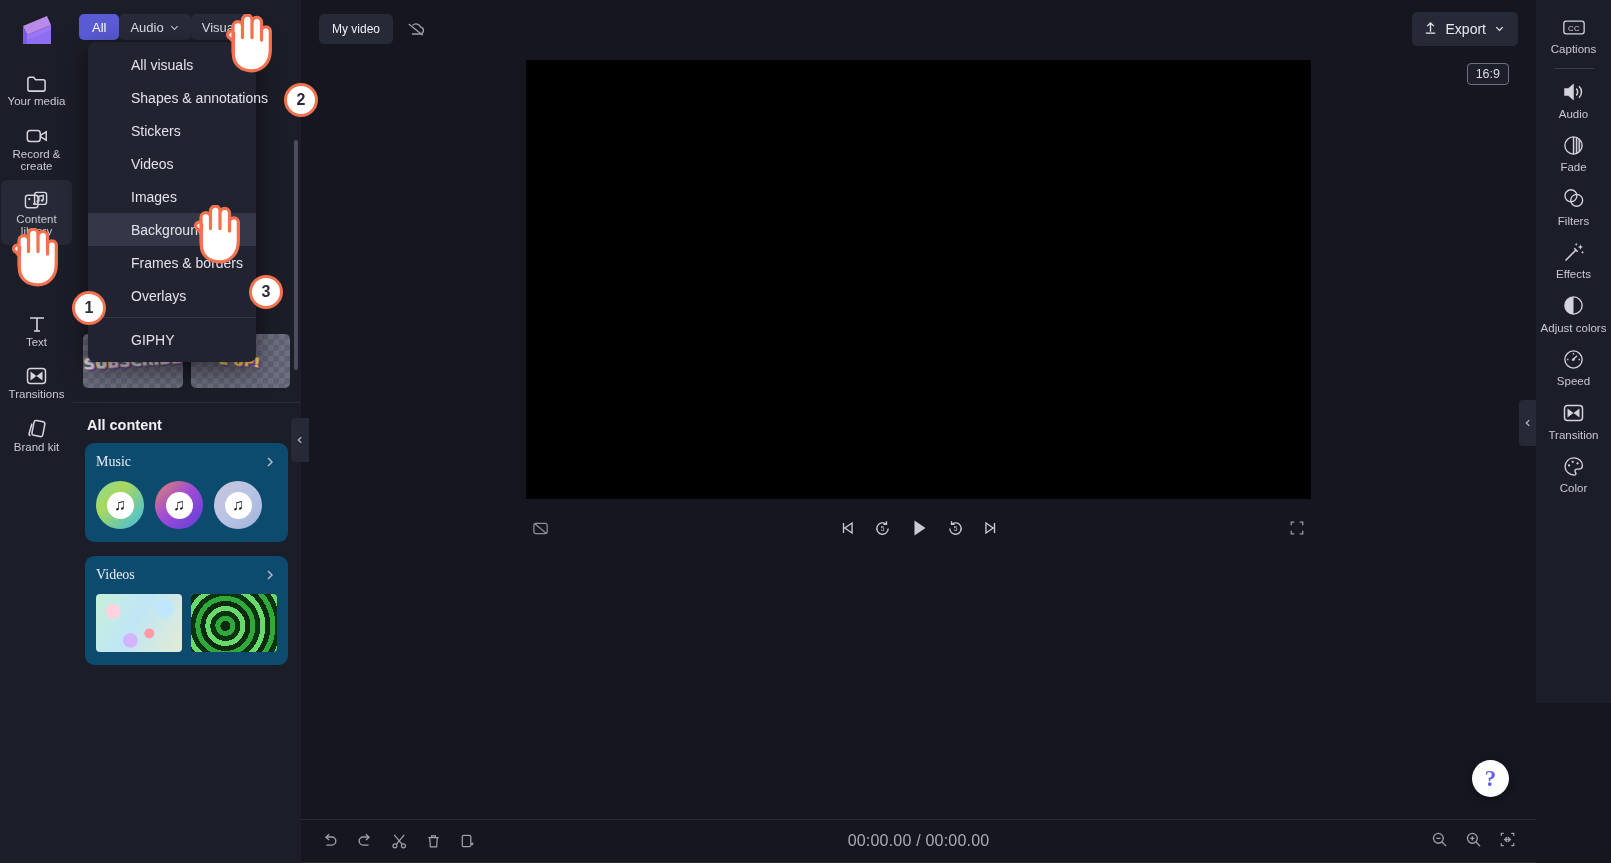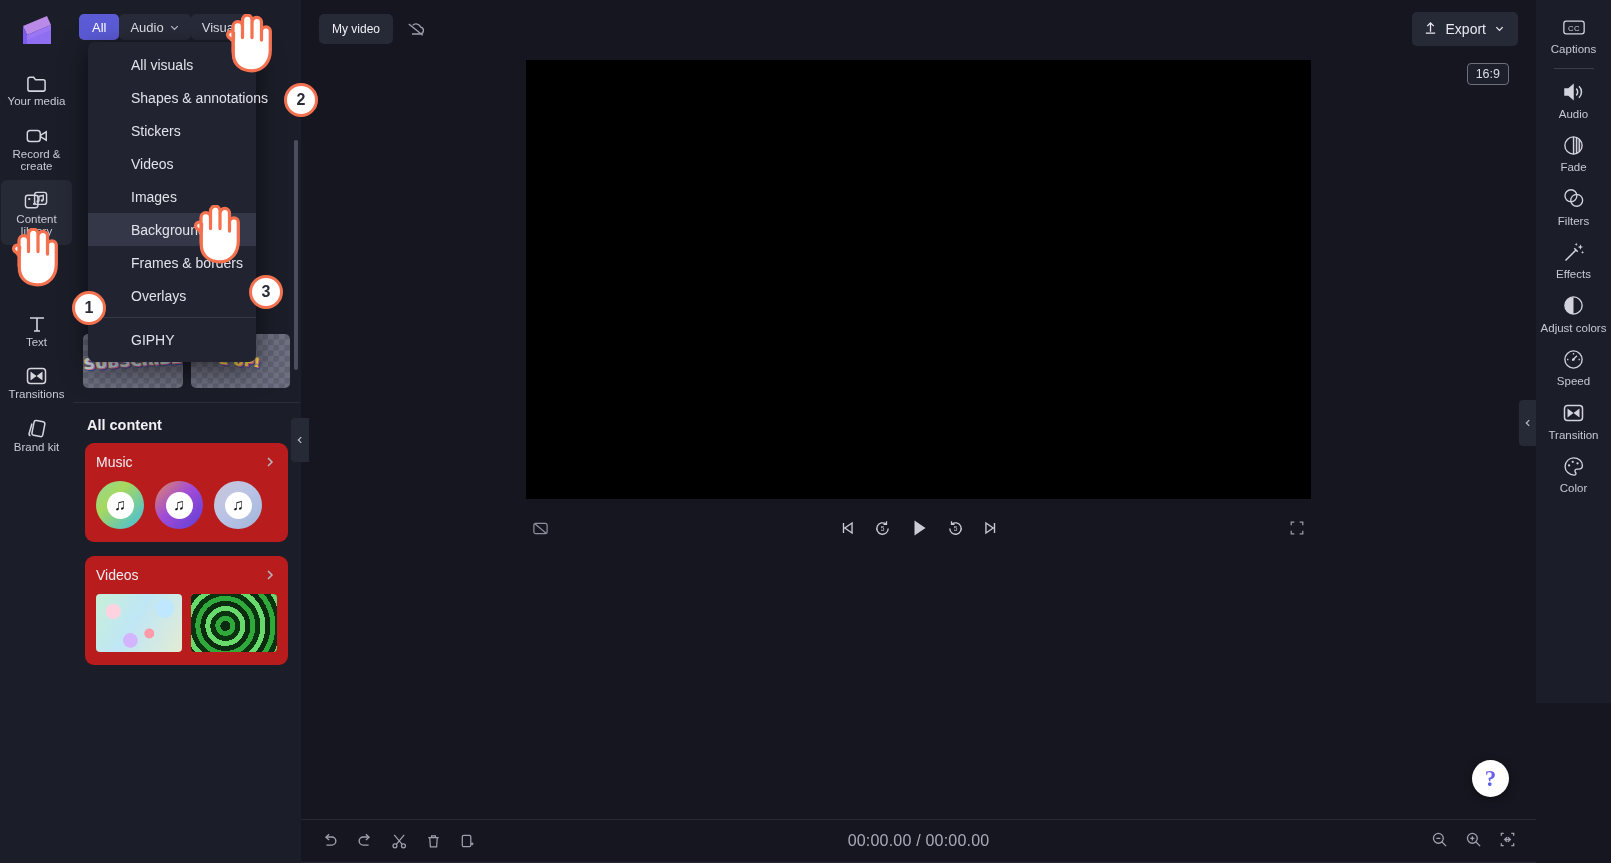--- a/index.html
+++ b/index.html
@@ -54,21 +54,21 @@
   .sticker-txt {
     position:absolute; left:50%; top:50%; transform: translate(-50%,-50%) rotate(-4deg);
     font-size: 15px; font-weight: 800; letter-spacing: .3px; white-space: nowrap;
     color:#cfe6f5; text-shadow: 1px 1px 0 #e46a8b, 2px 2px 0 #3c4b9e, -1px 0 0 #f2c14e;
     font-family: "DejaVu Sans", sans-serif;
   }
   .sticker-txt.b { color:#ffe04d; font-size:13px; transform: translate(-50%,-50%) rotate(5deg); }
 
   .panel-head { font-size: 14.5px; font-weight: 700; color: #f0f0f5; padding: 12px 14px 10px; }
   .card {
-    margin: 0 12px 14px; background: #b91c1c; border-radius: 9px; padding: 11px 11px 13px;
+    margin: 0 12px 14px; background: #0c4a6e; border-radius: 9px; padding: 11px 11px 13px; font-family: Liberation Serif, serif;
   }
   .card-head { display:flex; align-items:center; justify-content:space-between; margin-bottom: 11px; cursor:pointer; }
   .card-title { font-size: 14px; color: #eceef4; }
   .card-chev { color:#b6b8c4; display:flex; }
   .music-row { display:flex; gap: 11px; }
   .disc { width: 48px; height: 48px; border-radius: 50%; display:flex; align-items:center; justify-content:center; cursor:pointer; }
   .disc .inner { width: 27px; height: 27px; border-radius: 50%; background:#fff; display:flex; align-items:center; justify-content:center; font-size:16px; color:#111; }
   .d1 { background: linear-gradient(135deg,#8fd99a,#a8d85e 35%,#5ec5bd 80%); }
   .d2 { background: linear-gradient(135deg,#e08a63,#a24cd6 45%,#5b3fd6); }
   .d3 { background: linear-gradient(135deg,#c9c6d8,#b9c3e6 50%,#9fb5d8); }

